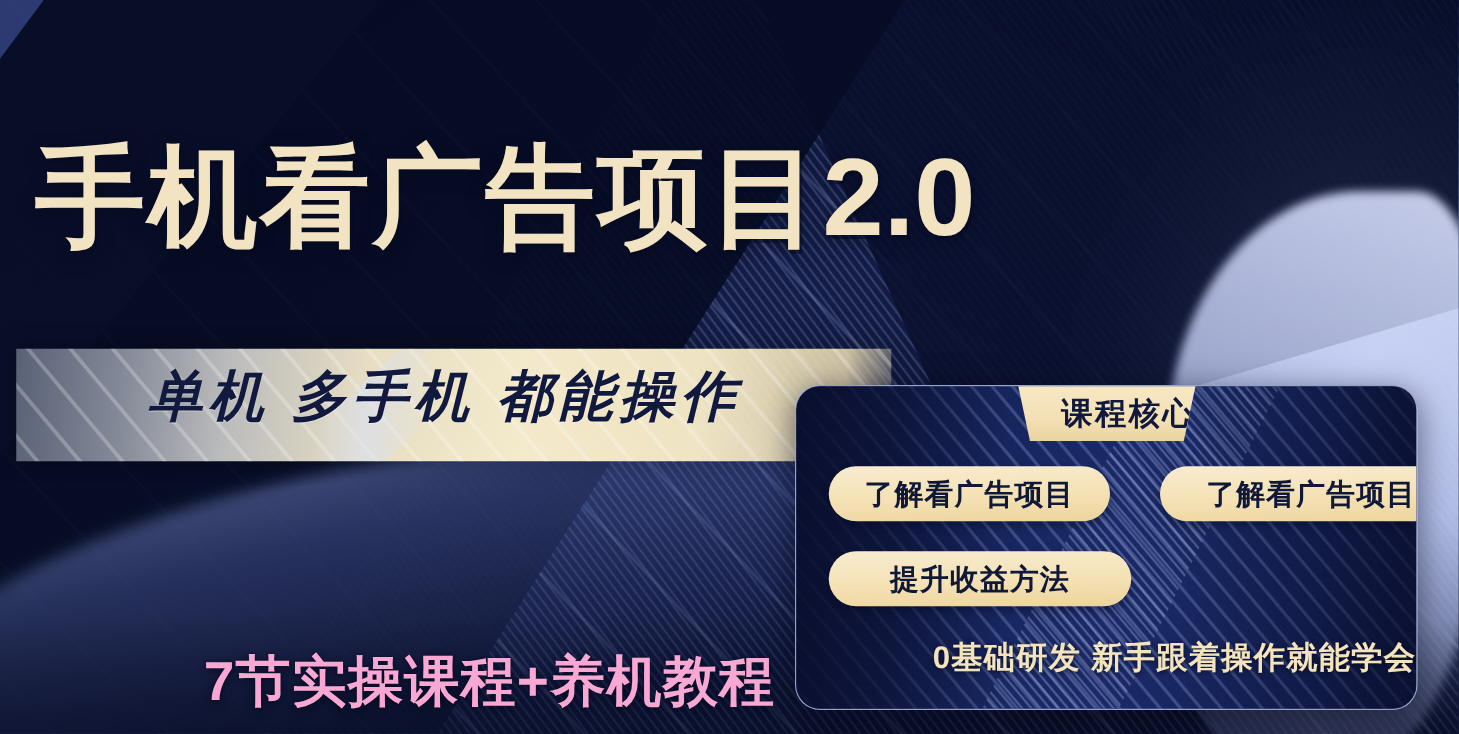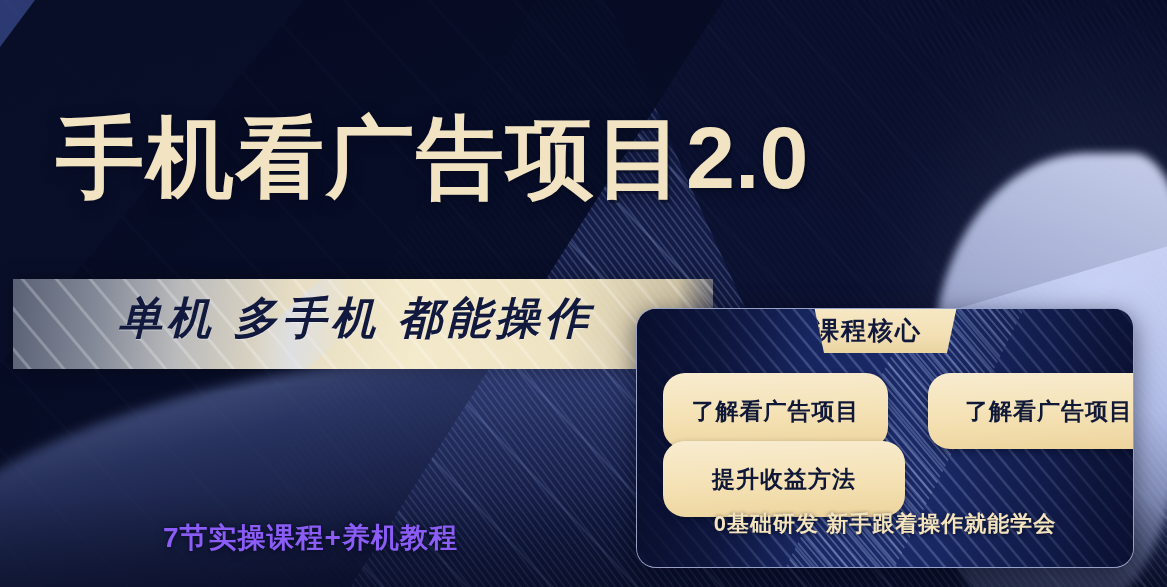--- a/index.html
+++ b/index.html
@@ -182,21 +182,21 @@
   .gold-band-wedge {
     position: absolute;
     inset: 0;
     background: linear-gradient(92deg, rgba(182,196,236,0.0) 0%, rgba(198,210,244,0.0) 34%, rgba(214,224,250,0.55) 40%, rgba(214,224,250,0.0) 48%);
     clip-path: polygon(30% 100%, 44% 0%, 56% 0%, 42% 100%);
   }
 
   
   .title {
     position: absolute;
-    left: 56px;
+    left: 28px;
     top: 114px;
     font-size: 88px;
     line-height: 1;
     font-weight: 700;
     color: #f2e3c2;
     letter-spacing: 2px;
     white-space: nowrap;
     text-shadow:
       0 0 2px rgba(10,14,40,0.9),
       2px 3px 0 rgba(8,12,34,0.55),
@@ -220,24 +220,24 @@
     white-space: nowrap;
     text-shadow: 0 1px 0 rgba(255,255,255,0.35);
     font-style: italic;
   }
 
   
   .bottom-line {
     position: absolute;
     left: 163px;
     top: 524px;
-    font-size: 28px;
+    font-size: 44px;
     line-height: 1;
     font-weight: 700;
-    color: #8b5cf6;
+    color: #f9a8d4;
     letter-spacing: 1px;
     white-space: nowrap;
     text-shadow: 0 2px 8px rgba(4,8,28,0.75), 0 0 2px rgba(10,16,44,0.8);
   }
 
   
   .card {
     position: absolute;
     left: 636px;
     top: 308px;
@@ -291,21 +291,21 @@
   .card-banner {
     position: absolute;
     left: 177px;
     top: -3px;
     width: 143px;
     height: 47px;
     background: linear-gradient(180deg, #f7e9c6 0%, #f3e0b4 62%, #e9d3a0 100%);
     clip-path: polygon(0% 0%, 100% 0%, 93% 100%, 7% 100%);
     display: flex;
     align-items: center;
-    justify-content: flex-start;
+    justify-content: flex-end;
   }
   .card-banner span {
     font-size: 25px;
     font-weight: 700;
     color: #10183c;
     letter-spacing: 2px;
     transform: translateY(1px);
   }
 
   .pill-row {
@@ -317,40 +317,40 @@
   .row-1 { top: 64px; }
   .row-2 { top: 132px; }
 
   .pill {
     height: 44px;
     border-radius: 22px;
     background: linear-gradient(178deg, #f8ecd0 0%, #f5e3b8 48%, #edd49c 100%);
     display: flex;
     align-items: center;
     justify-content: center;
-    padding: 16px 16px;
+    padding: 0 16px;
     box-shadow: 0 3px 7px rgba(3,7,26,0.40);
   }
   .pill span {
     font-size: 23px;
     font-weight: 700;
     color: #101838;
     letter-spacing: 1px;
     white-space: nowrap;
   }
   .pill.w1 { width: 193px; }
   .pill.w2 { width: 210px; }
 
   .card-footnote {
     position: absolute;
     left: 0;
     right: 0;
     top: 200px;
-    text-align: center;
-    font-size: 22px;
+    text-align: right;
+    font-size: 25px;
     font-weight: 700;
     color: #f4e4bd;
     letter-spacing: 1px;
     white-space: nowrap;
     text-shadow: 0 1px 4px rgba(4,8,28,0.8);
   }
 </style>
 </head>
 <body>
 

